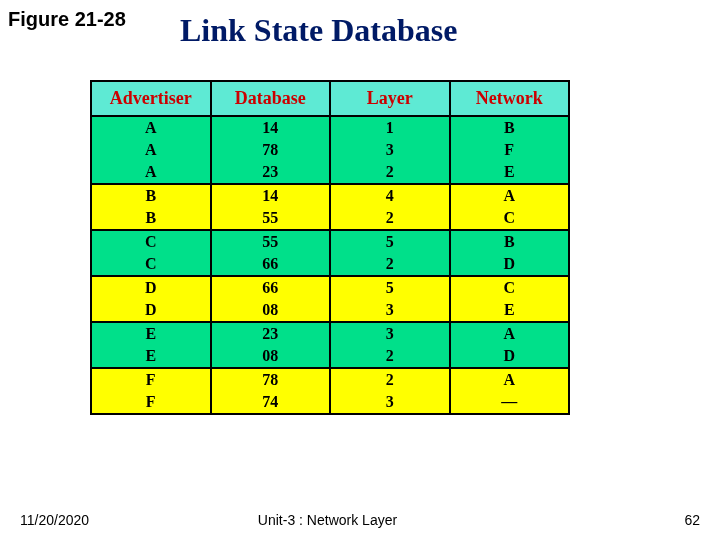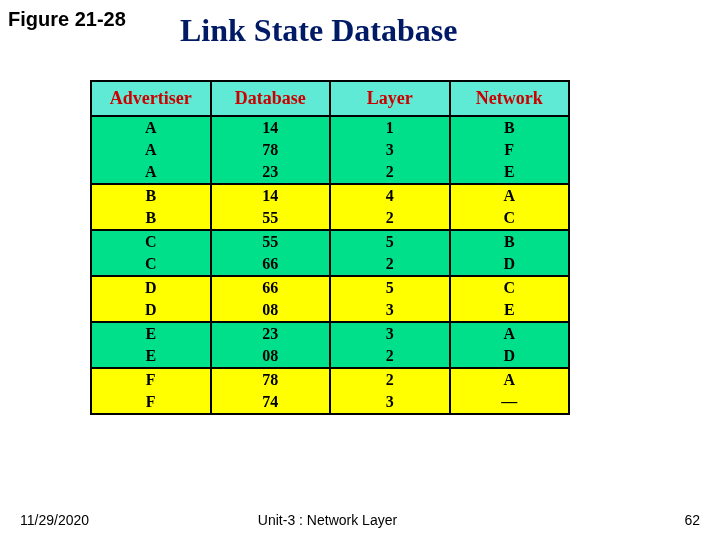--- a/index.html
+++ b/index.html
@@ -190,15 +190,15 @@
         <tr>
           <td>F</td>
           <td>74</td>
           <td>3</td>
           <td>—</td>
         </tr>
       </tbody>
     </table>
 </div>
 
-<div class="footer-date">11/29/2020</div>
+<div class="footer-date">11/20/2020</div>
 <div class="footer-center">Unit-3 : Network Layer</div>
 <div class="footer-page">62</div>
 
 </body></html>

